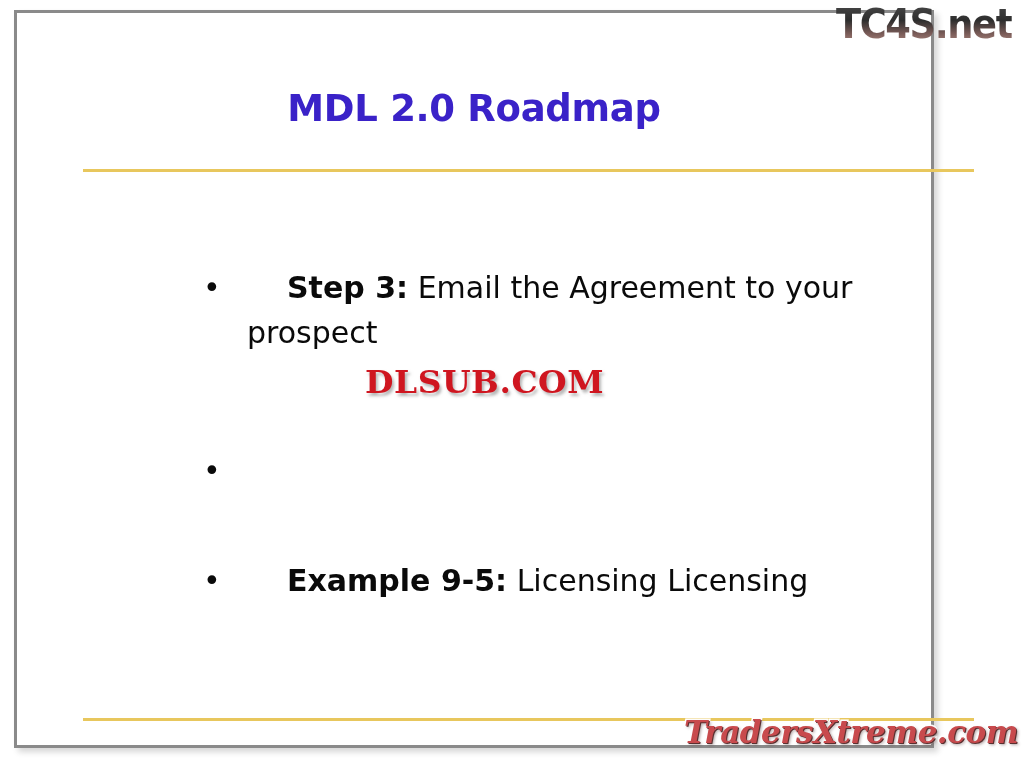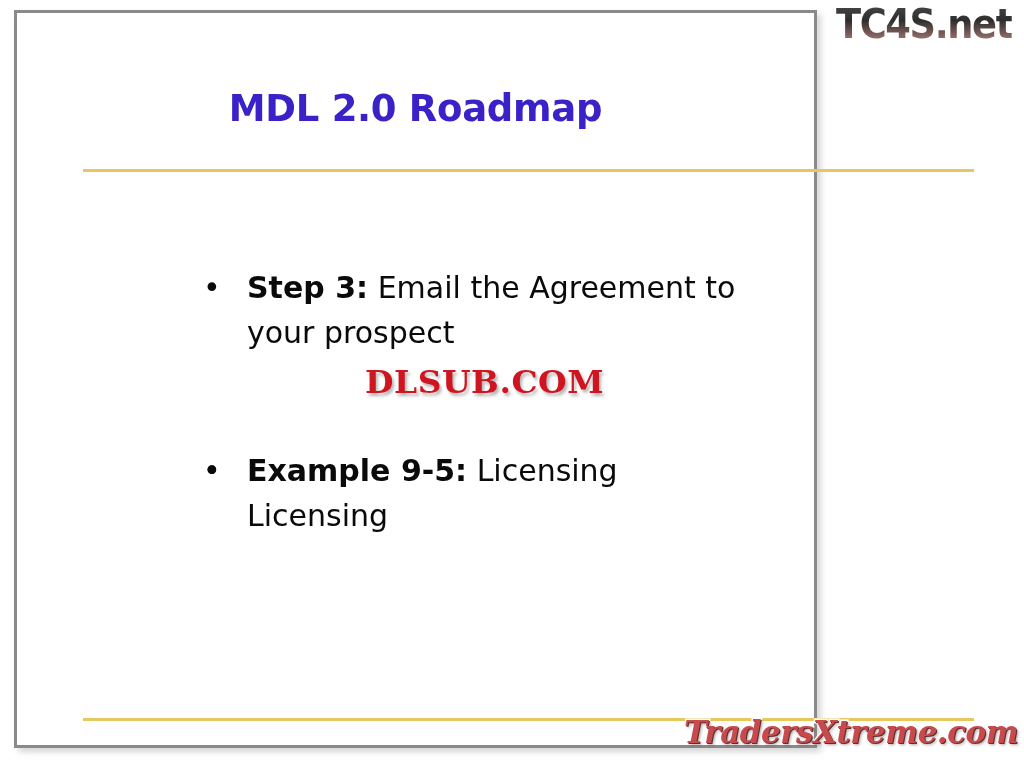--- a/index.html
+++ b/index.html
@@ -13,21 +13,21 @@
     position: relative;
     overflow: hidden;
     font-family: "Liberation Sans", sans-serif;
   }
 
   
   #slide-frame {
     position: absolute;
     left: 14px;
     top: 10px;
-    width: 803px;
+    width: 920px;
     height: 738px;
     box-sizing: border-box;
     background: #ffffff;
     border: 3px solid #8a8a8a;
     box-shadow: 4px 4px 6px rgba(0,0,0,0.16);
   }
 
   
   #slide-title {
     position: absolute;
@@ -72,21 +72,21 @@
   }
   .bullet-marker {
     position: absolute;
     left: 186px;
     top: 0;
     width: 14px;
     font-size: 30px;
     line-height: 45px;
     color: #0a0a0a;
   }
-  .bullet-strong { font-weight: bold; }
+  .bullet-strong { font-weight: bold; margin-left: 40px; }
   #bullet-row-1 { margin-bottom: 0; }
   #bullet-row-2 { margin-top: 93px; }
   #bullet-row-3 { margin-top: 65px; }
 
   
   #watermark-tc4s {
     position: absolute;
     left: 836px;
     top: 2px;
     font-family: "DejaVu Sans", sans-serif;

